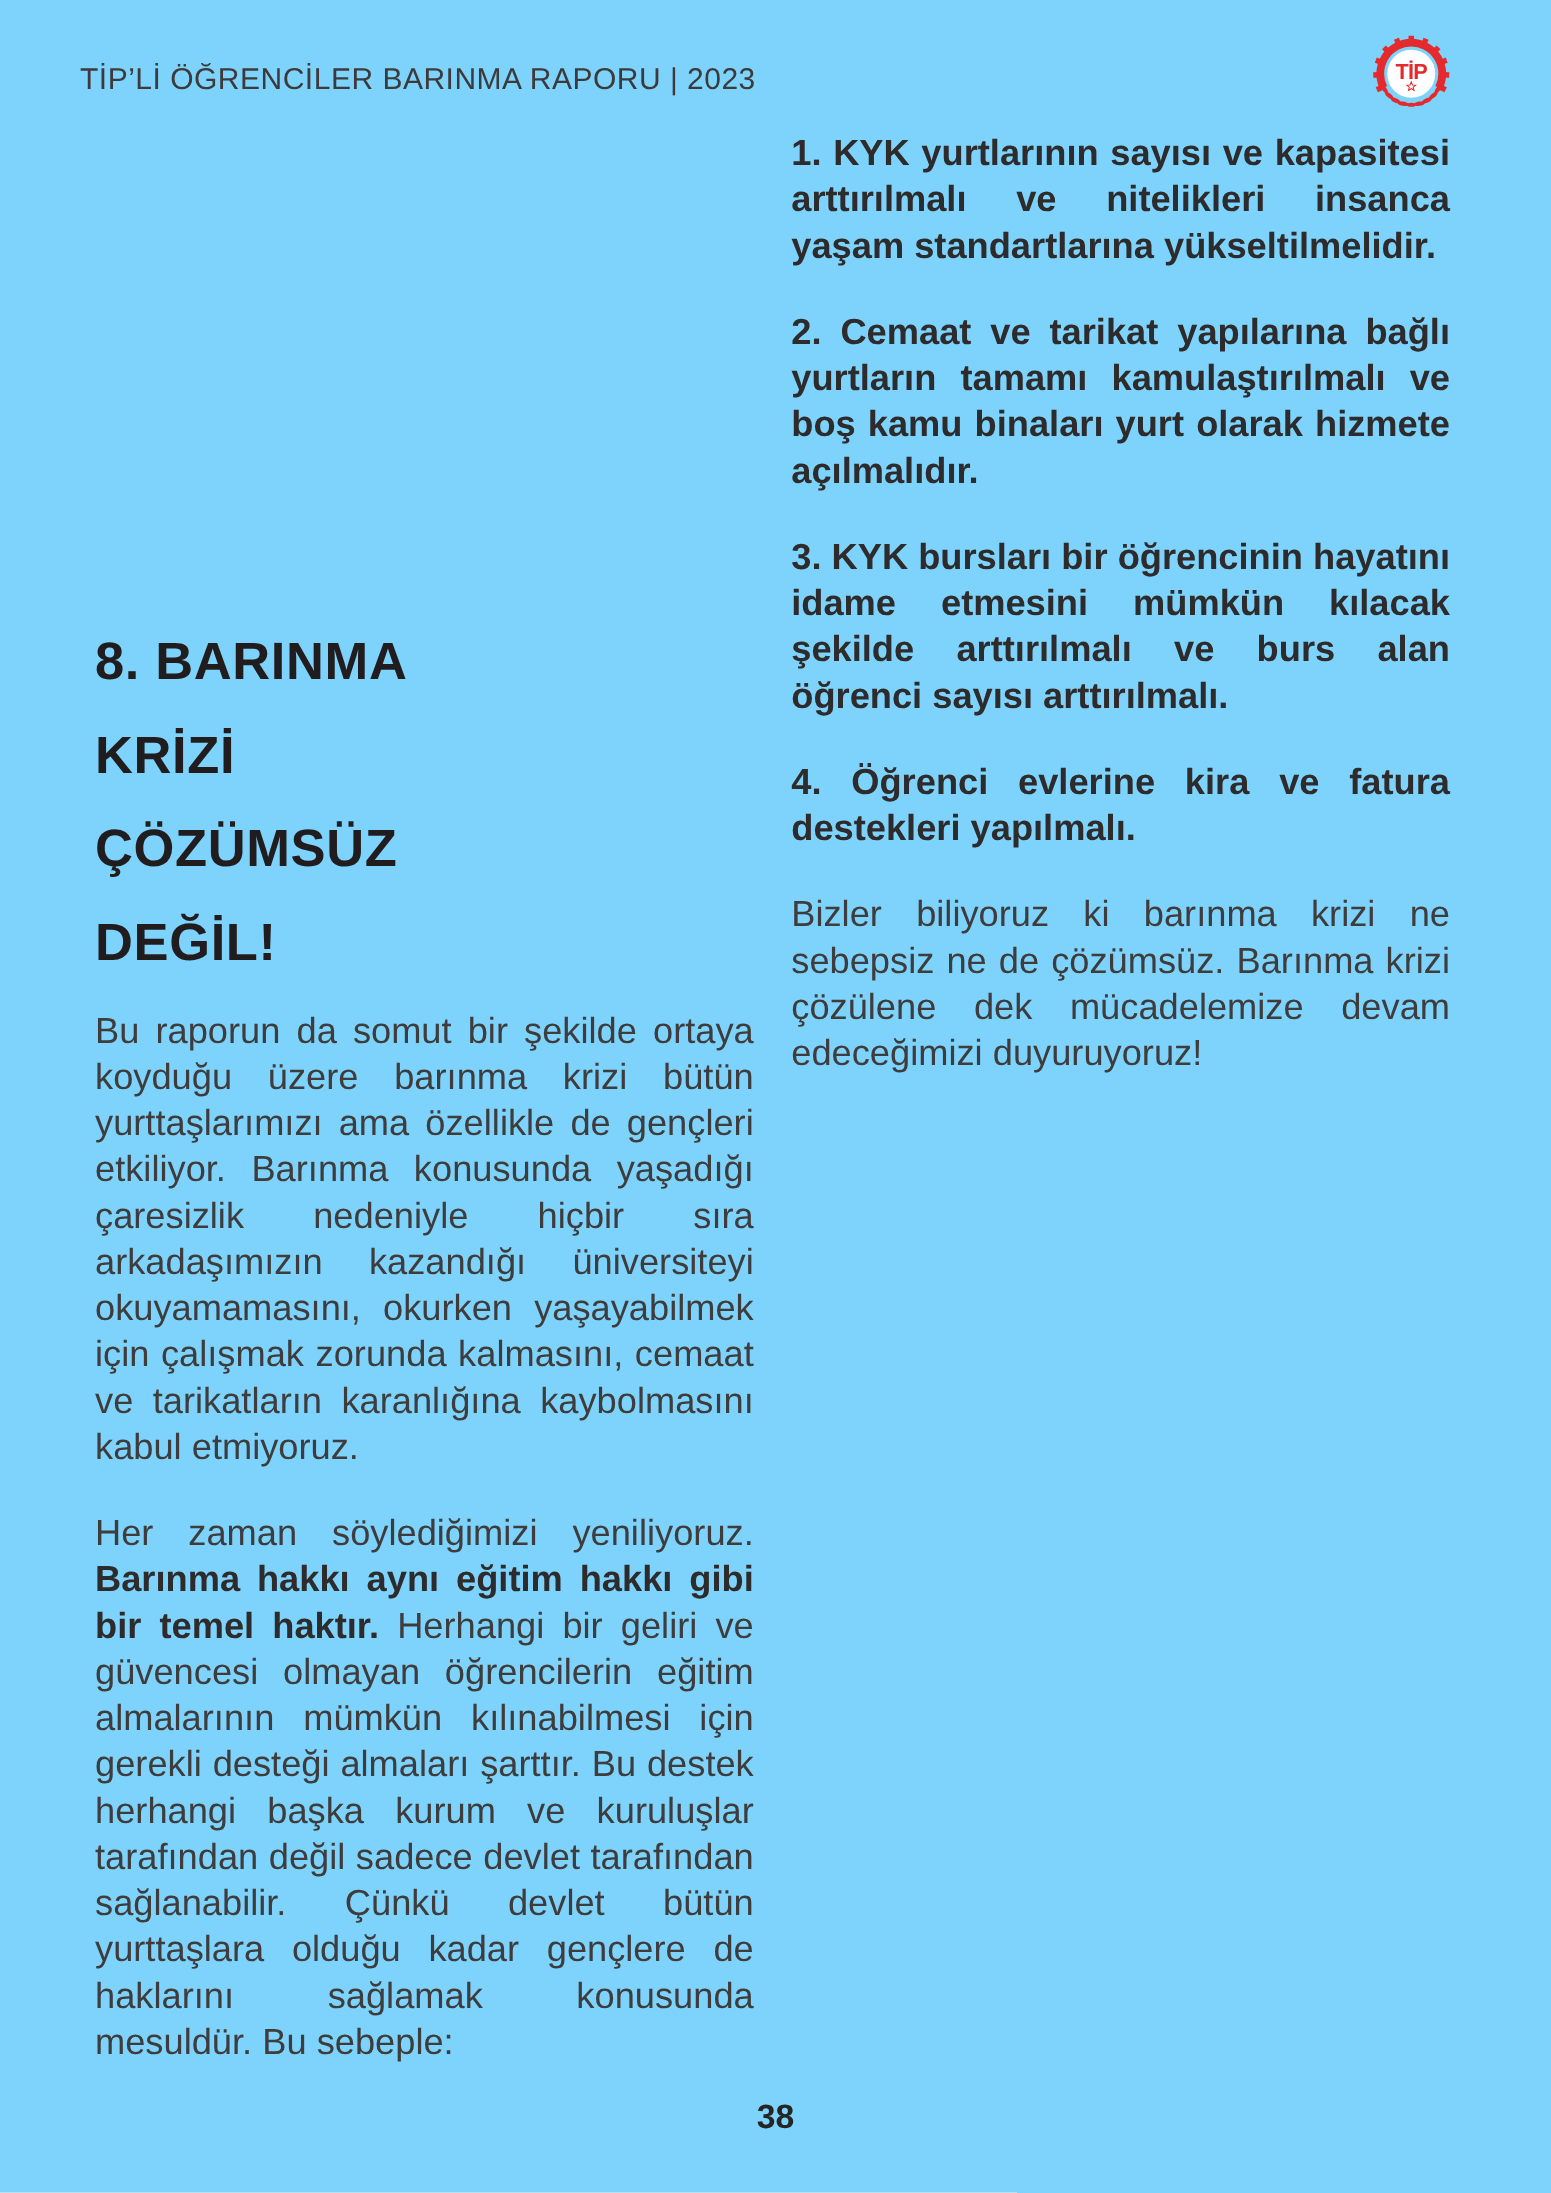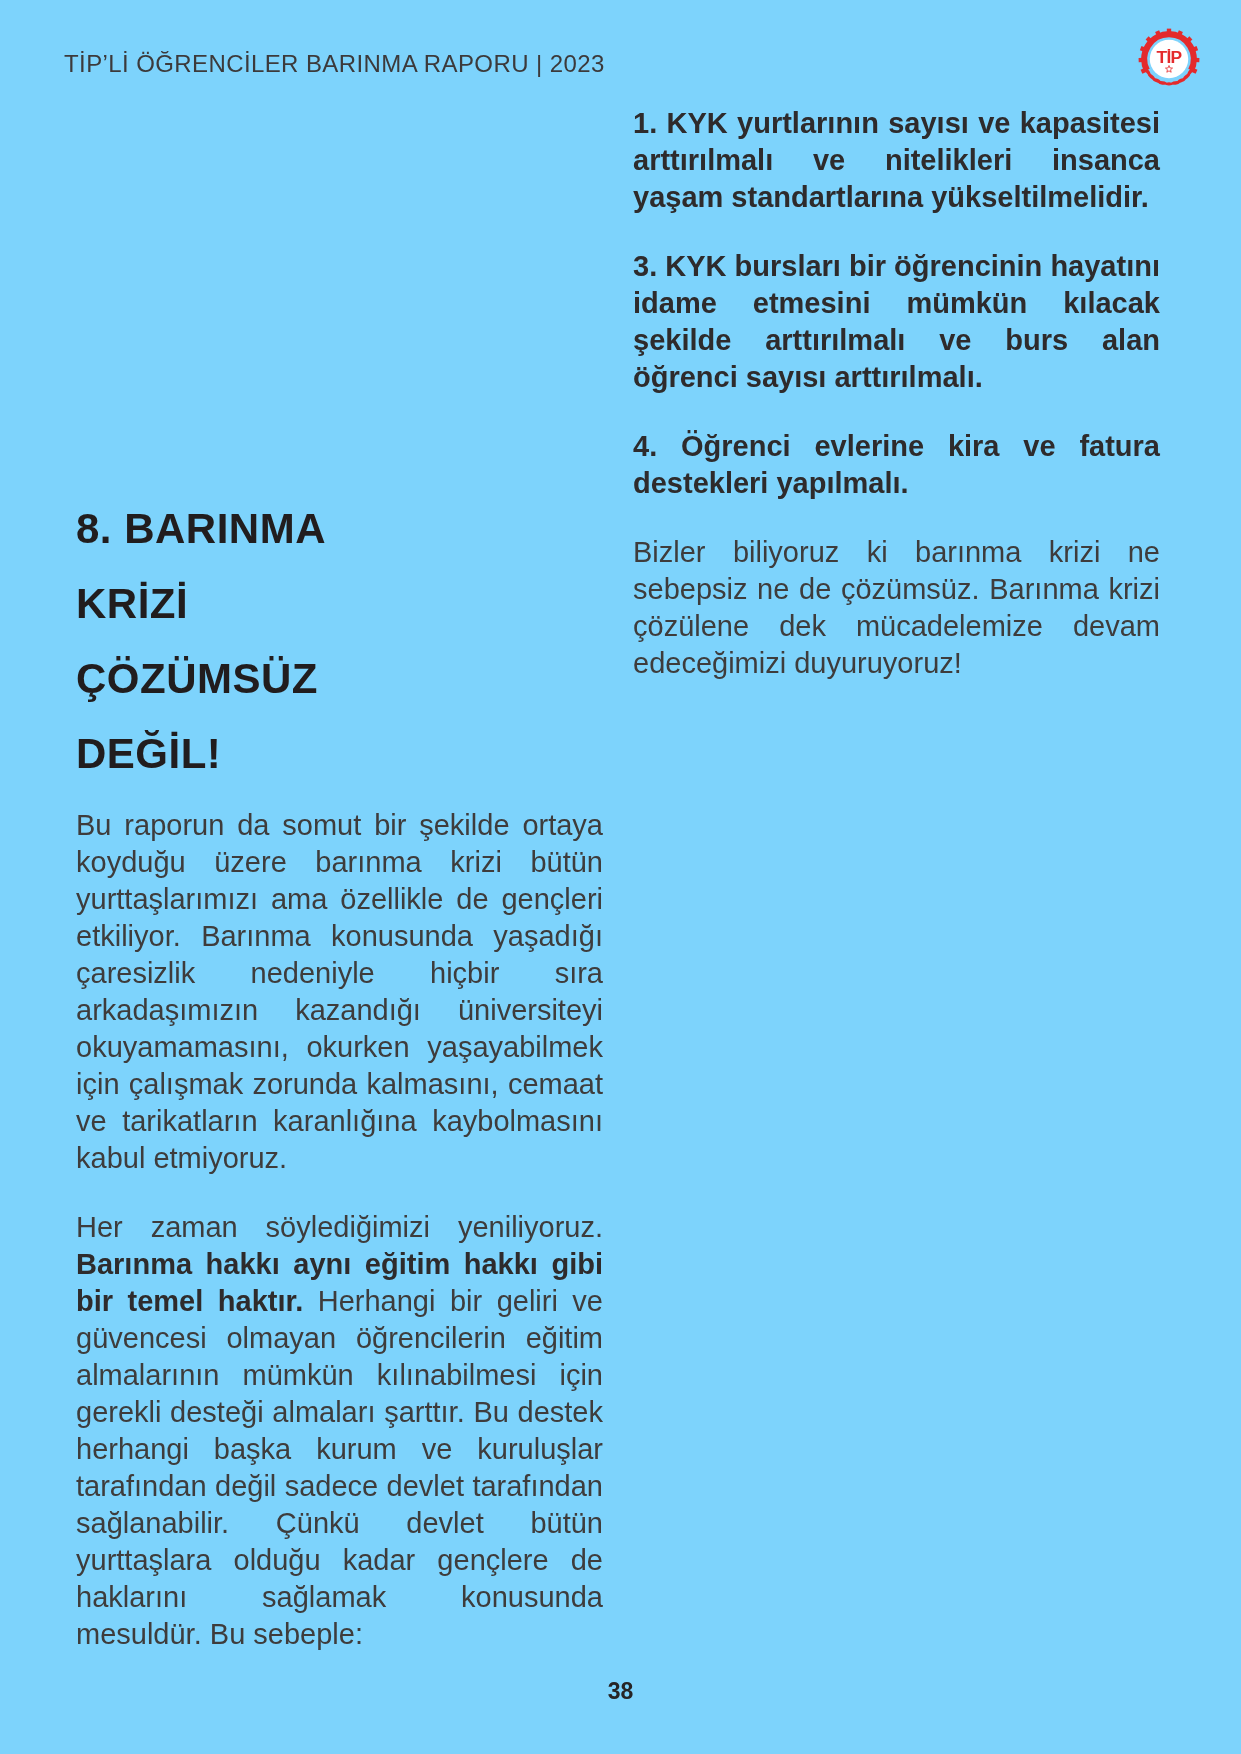--- a/index.html
+++ b/index.html
@@ -17,21 +17,21 @@
     position: absolute;
     left: 64px;
     top: 50px;
     font-size: 24px;
     letter-spacing: 0.4px;
     color: #3c3a3b;
     white-space: nowrap;
   }
   .logo {
     position: absolute;
-    left: 1138px;
+    left: 1098px;
     top: 26px;
     width: 62px;
     height: 66px;
   }
   .logo svg { display: block; width: 100%; height: 100%; }
   .col {
     position: absolute;
     text-align: justify;
     font-size: 29px;
     line-height: 37px;
@@ -54,21 +54,21 @@
     font-weight: 700;
     color: #2e2b2c;
   }
   .bold-claim { font-weight: 700; color: #2e2b2c; }
   .page-number {
     position: absolute;
     left: 0;
     top: 1678px;
     width: 100%;
     text-align: center;
-    font-size: 23px;
+    font-size: 27px;
     font-weight: 700;
     color: #262425;
   }
 </style>
 </head>
 <body>
 
 <div class="page">
 
   <div class="header-title">TİP’Lİ ÖĞRENCİLER BARINMA RAPORU | 2023</div>
@@ -116,20 +116,21 @@
     <h1 class="section-heading">8. BARINMA
 KRİZİ
 ÇÖZÜMSÜZ
 DEĞİL!</h1>
     <p>Bu raporun da somut bir şekilde ortaya koyduğu üzere barınma krizi bütün yurttaşlarımızı ama özellikle de gençleri etkiliyor. Barınma konusunda yaşadığı çaresizlik nedeniyle hiçbir sıra arkadaşımızın kazandığı üniversiteyi okuyamamasını, okurken yaşayabilmek için çalışmak zorunda kalmasını, cemaat ve tarikatların karanlığına kaybolmasını kabul etmiyoruz.</p>
     <p><span>Her zaman söylediğimizi yeniliyoruz. </span><span class="bold-claim">Barınma hakkı aynı eğitim hakkı gibi bir temel haktır.</span><span> Herhangi bir geliri ve güvencesi olmayan öğrencilerin eğitim almalarının mümkün kılınabilmesi için gerekli desteği almaları şarttır. Bu destek herhangi başka kurum ve kuruluşlar tarafından değil sadece devlet tarafından sağlanabilir. Çünkü devlet bütün yurttaşlara olduğu kadar gençlere de haklarını sağlamak konusunda mesuldür. Bu sebeple:</span></p>
   </main>
 
   <aside class="col col-right">
     <p class="rec-item">1. KYK yurtlarının sayısı ve kapasitesi arttırılmalı ve nitelikleri insanca yaşam standartlarına yükseltilmelidir.</p>
+    <p class="rec-item">2. Cemaat ve tarikat yapılarına bağlı yurtların tamamı kamulaştırılmalı ve boş kamu binaları yurt olarak hizmete açılmalıdır.</p>
     <p class="rec-item">3. KYK bursları bir öğrencinin hayatını idame etmesini mümkün kılacak şekilde arttırılmalı ve burs alan öğrenci sayısı arttırılmalı.</p>
     <p class="rec-item">4. Öğrenci evlerine kira ve fatura destekleri yapılmalı.</p>
     <p class="closing">Bizler biliyoruz ki barınma krizi ne sebepsiz ne de çözümsüz. Barınma krizi çözülene dek mücadelemize devam edeceğimizi duyuruyoruz!</p>
   </aside>
 
   <div class="page-number">38</div>
 
 </div>
 
 </body></html>

